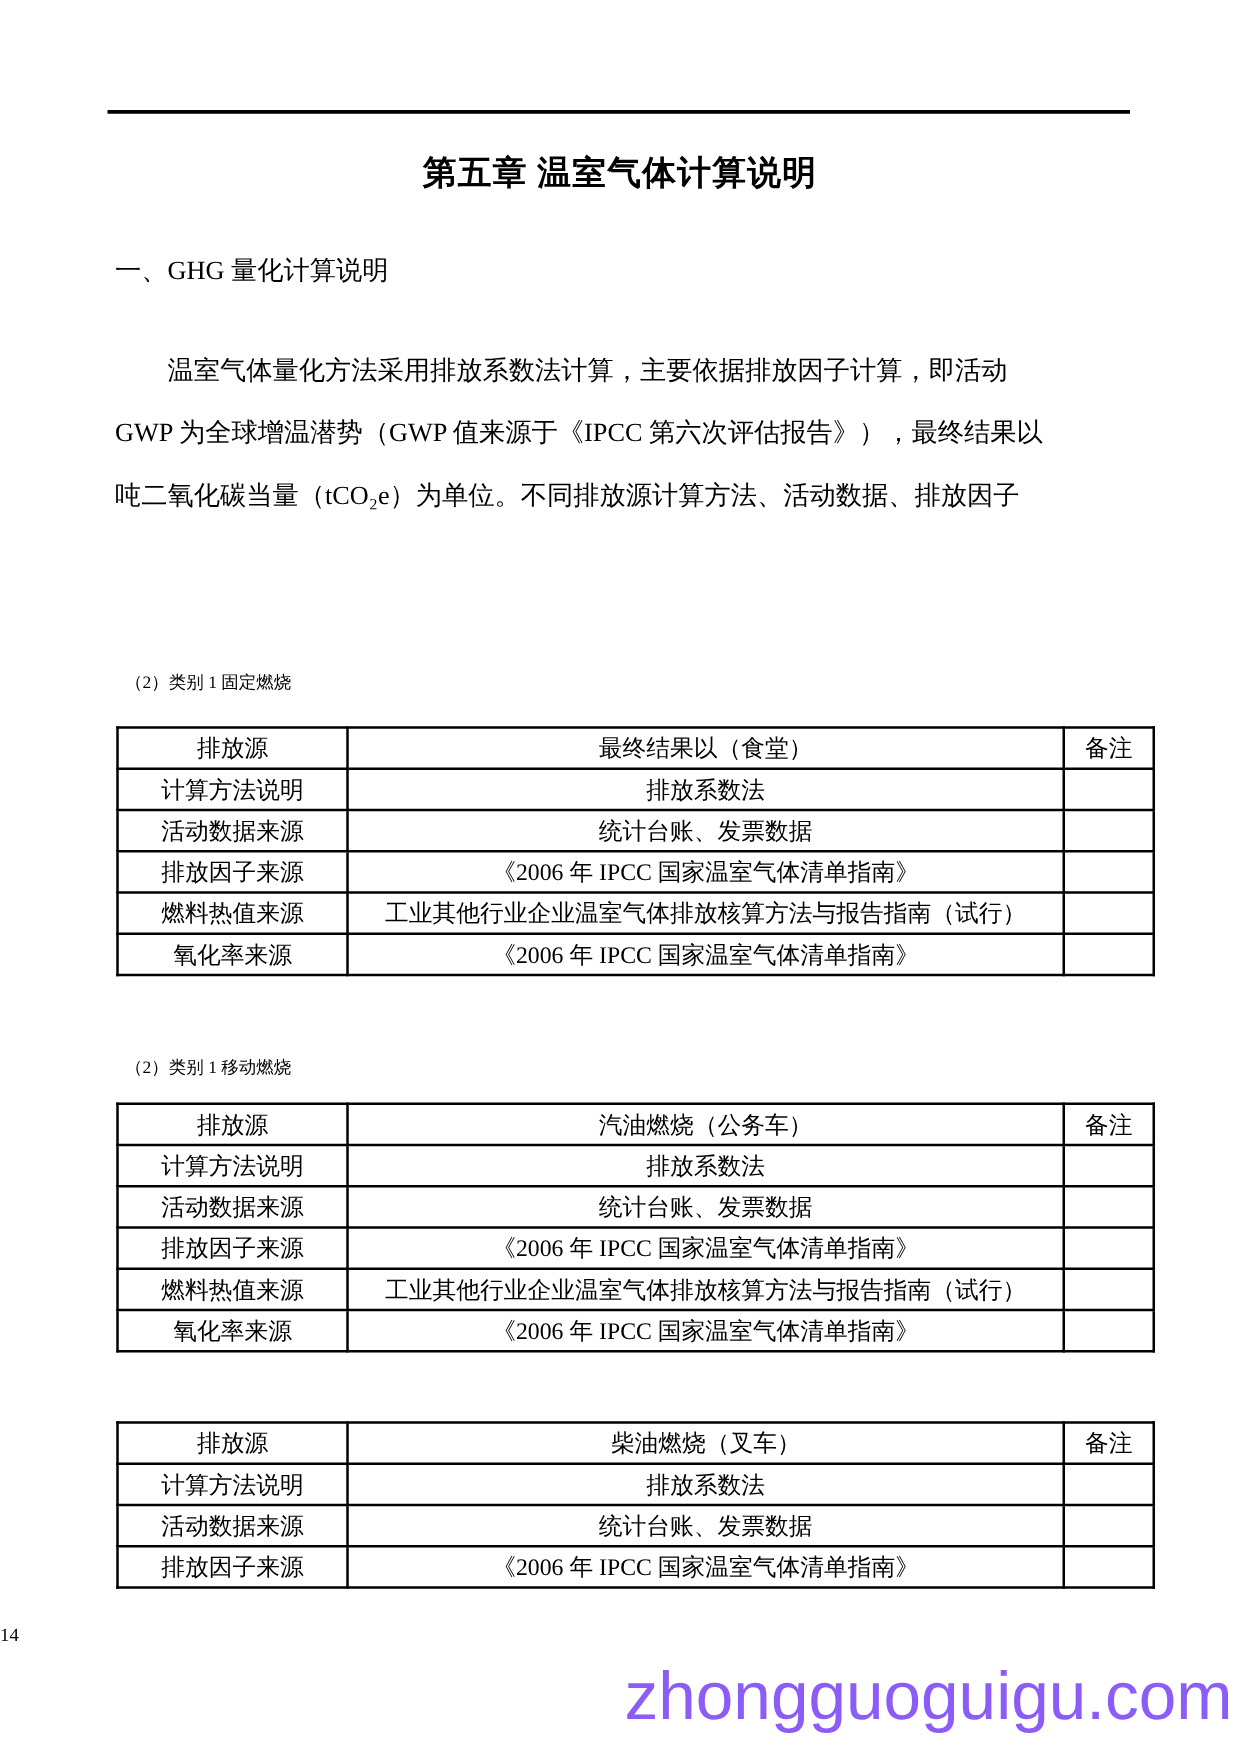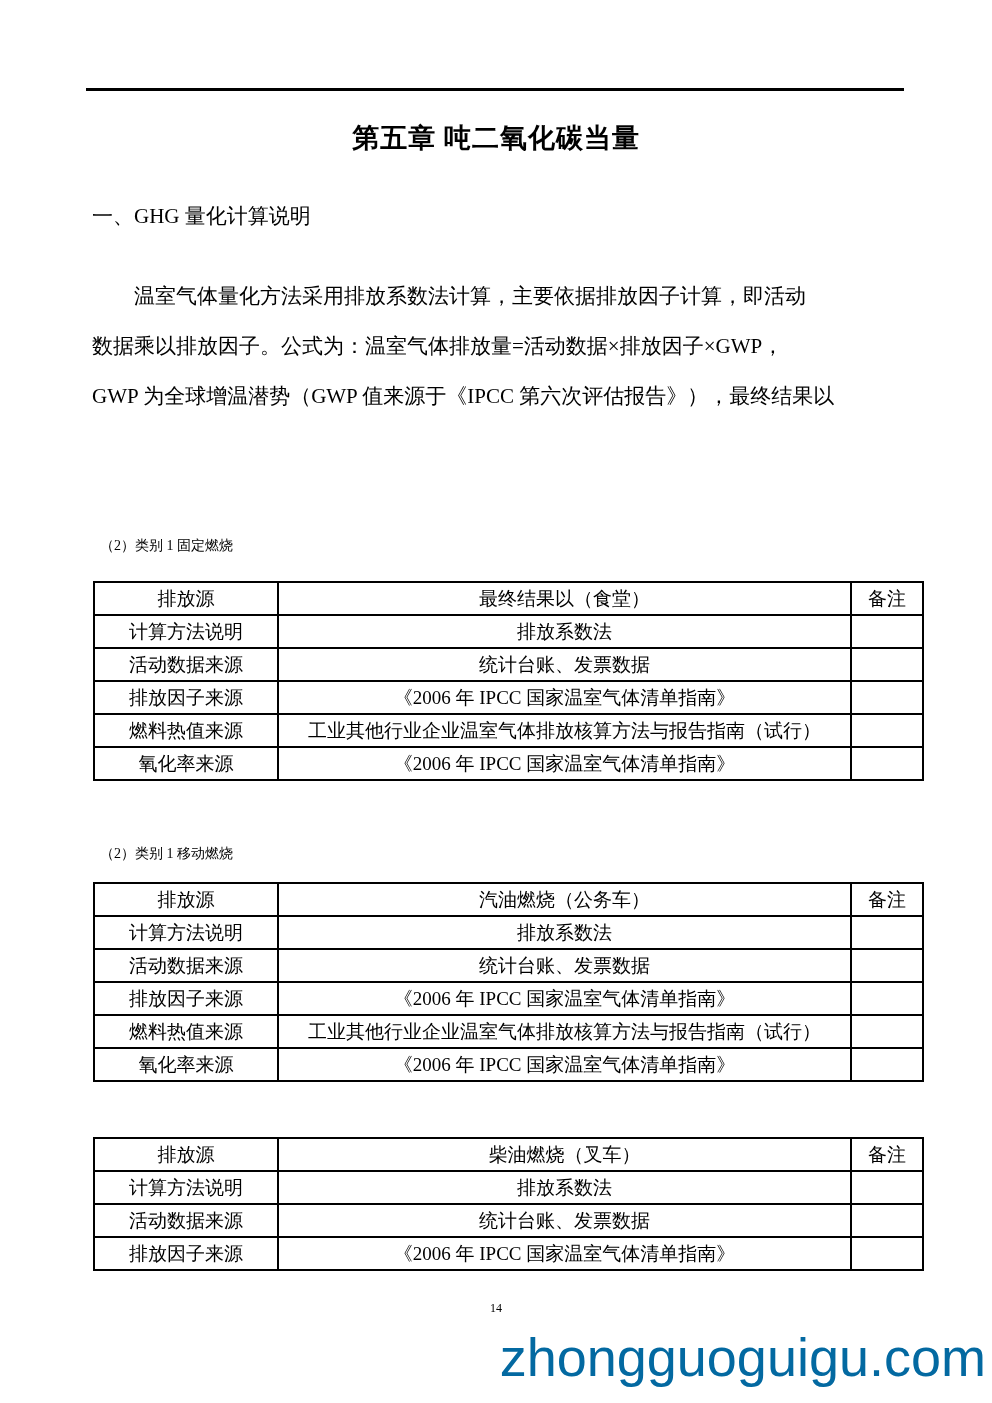--- a/index.html
+++ b/index.html
@@ -27,43 +27,43 @@
     table-layout:fixed;font-size:19px;
   }
   #table-1{top:581px;}
   #table-2{top:882px;}
   #table-3{top:1137px;}
   table.data td{
     border:2px solid #000;height:31px;text-align:center;vertical-align:middle;
     padding:0 3px;overflow:hidden;white-space:nowrap;
   }
   .page-number{
-    position:absolute;left:0;top:1301px;width:100%;text-align:center;font-size:12px;
+    position:absolute;left:0;top:1301px;width:100%;text-align:left;font-size:15px;
   }
   .watermark{
     position:absolute;right:6px;top:1330px;line-height:1;
     font-family:"Liberation Sans","DejaVu Sans",sans-serif;
-    font-size:54px;font-weight:400;color:#0369a1;white-space:nowrap;
+    font-size:54px;font-weight:400;color:#8b5cf6;white-space:nowrap;
   }
 </style>
 </head>
 <body>
 
 <div class="page">
 
   <div class="top-rule"></div>
 
-  <div class="doc-title">第五章 吨二氧化碳当量</div>
+  <div class="doc-title">第五章 温室气体计算说明</div>
 
   <div class="section-heading">一、GHG 量化计算说明</div>
 
   <div class="paragraph">
     <div class="line indent">温室气体量化方法采用排放系数法计算，主要依据排放因子计算，即活动</div>
-    <div class="line">数据乘以排放因子。公式为：温室气体排放量=活动数据×排放因子×GWP，</div>
     <div class="line">GWP 为全球增温潜势（GWP 值来源于《IPCC 第六次评估报告》），最终结果以</div>
+    <div class="line">吨二氧化碳当量（tCO₂e）为单位。不同排放源计算方法、活动数据、排放因子</div>
   </div>
 
   <div class="table-label" id="label-1">（2）类别 1 固定燃烧</div>
 
   <table class="data" id="table-1">
     <colgroup>
         <col style="width:184px">
         <col style="width:573px">
         <col style="width:72px">
       </colgroup>

